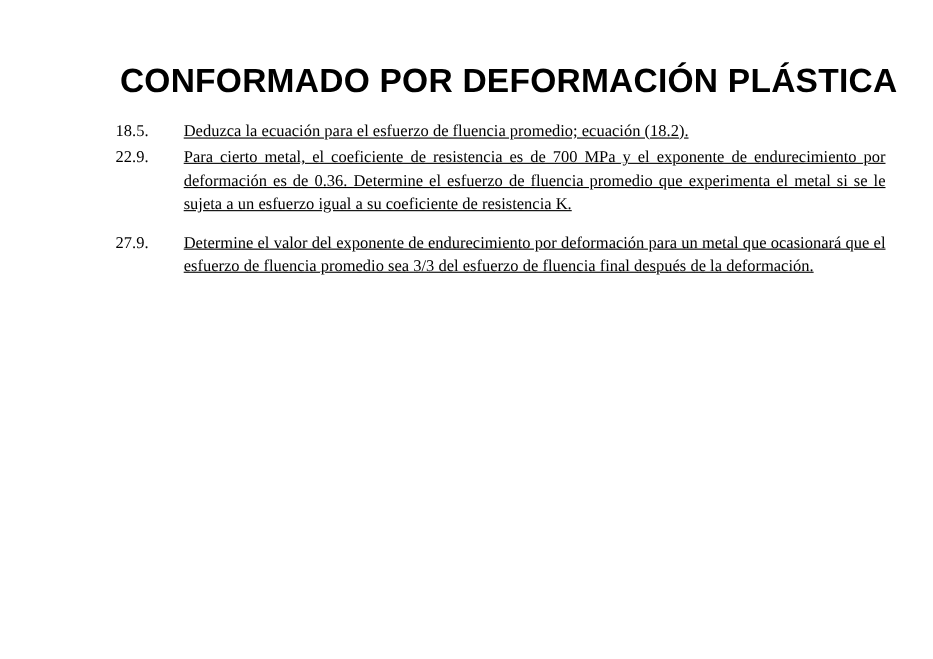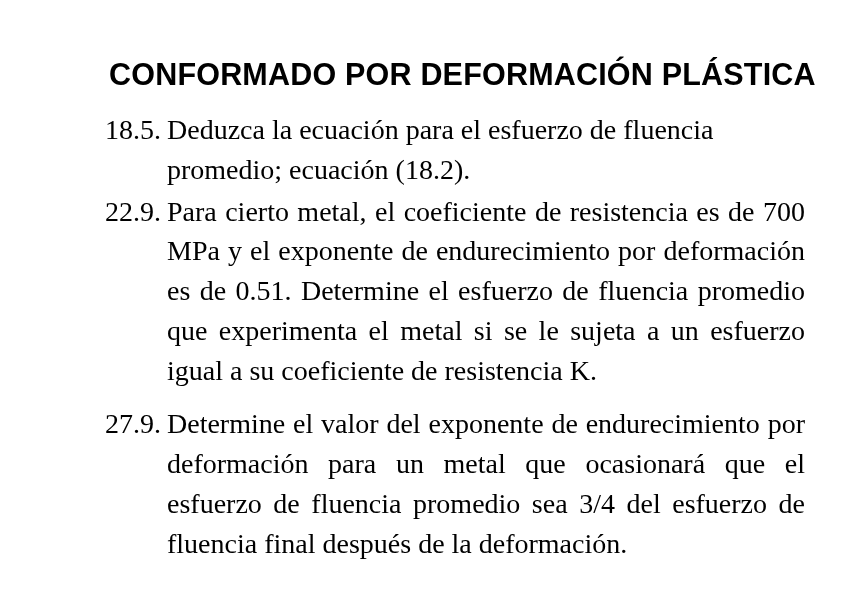--- a/index.html
+++ b/index.html
@@ -36,35 +36,36 @@
   }
   .body-block {
     position: absolute;
     left: 74px;
     top: 110px;
     width: 700px;
   }
   .item {
     display: flex;
     align-items: flex-start;
-    font-size: 28px;
+    font-size: 15px;
     line-height: 1.42;
   }
   .item-num {
     flex: 0 0 auto;
     width: 62px;
     text-align: left;
     padding-right: 0;
     white-space: nowrap;
   }
   .item-text {
     flex: 1 1 auto;
     text-align: justify;
     text-justify: inter-word;
     hyphens: none;
+    text-decoration: underline;
   }
   .item-text.no-justify {
     text-align: left;
   }
   .gap-small {
     height: 2px;
   }
   .gap-large {
     height: 14px;
   }
@@ -80,24 +81,24 @@
 
     <div class="item">
       <span class="item-num">18.5.</span>
       <span class="item-text no-justify">Deduzca la ecuación para el esfuerzo de fluencia promedio; ecuación (18.2).</span>
     </div>
 
     <div class="gap-small"></div>
 
     <div class="item">
       <span class="item-num">22.9.</span>
-      <span class="item-text">Para cierto metal, el coeficiente de resistencia es de 700 MPa y el exponente de endurecimiento por deformación es de 0.51. Determine el esfuerzo de fluencia promedio que experimenta el metal si se le sujeta a un esfuerzo igual a su coeficiente de resistencia K.</span>
+      <span class="item-text">Para cierto metal, el coeficiente de resistencia es de 700 MPa y el exponente de endurecimiento por deformación es de 0.36. Determine el esfuerzo de fluencia promedio que experimenta el metal si se le sujeta a un esfuerzo igual a su coeficiente de resistencia K.</span>
     </div>
 
     <div class="gap-large"></div>
 
     <div class="item">
       <span class="item-num">27.9.</span>
-      <span class="item-text">Determine el valor del exponente de endurecimiento por deformación para un metal que ocasionará que el esfuerzo de fluencia promedio sea 3/4 del esfuerzo de fluencia final después de la deformación.</span>
+      <span class="item-text">Determine el valor del exponente de endurecimiento por deformación para un metal que ocasionará que el esfuerzo de fluencia promedio sea 3/3 del esfuerzo de fluencia final después de la deformación.</span>
     </div>
 
   </div>
 </div>
 
 </body></html>

